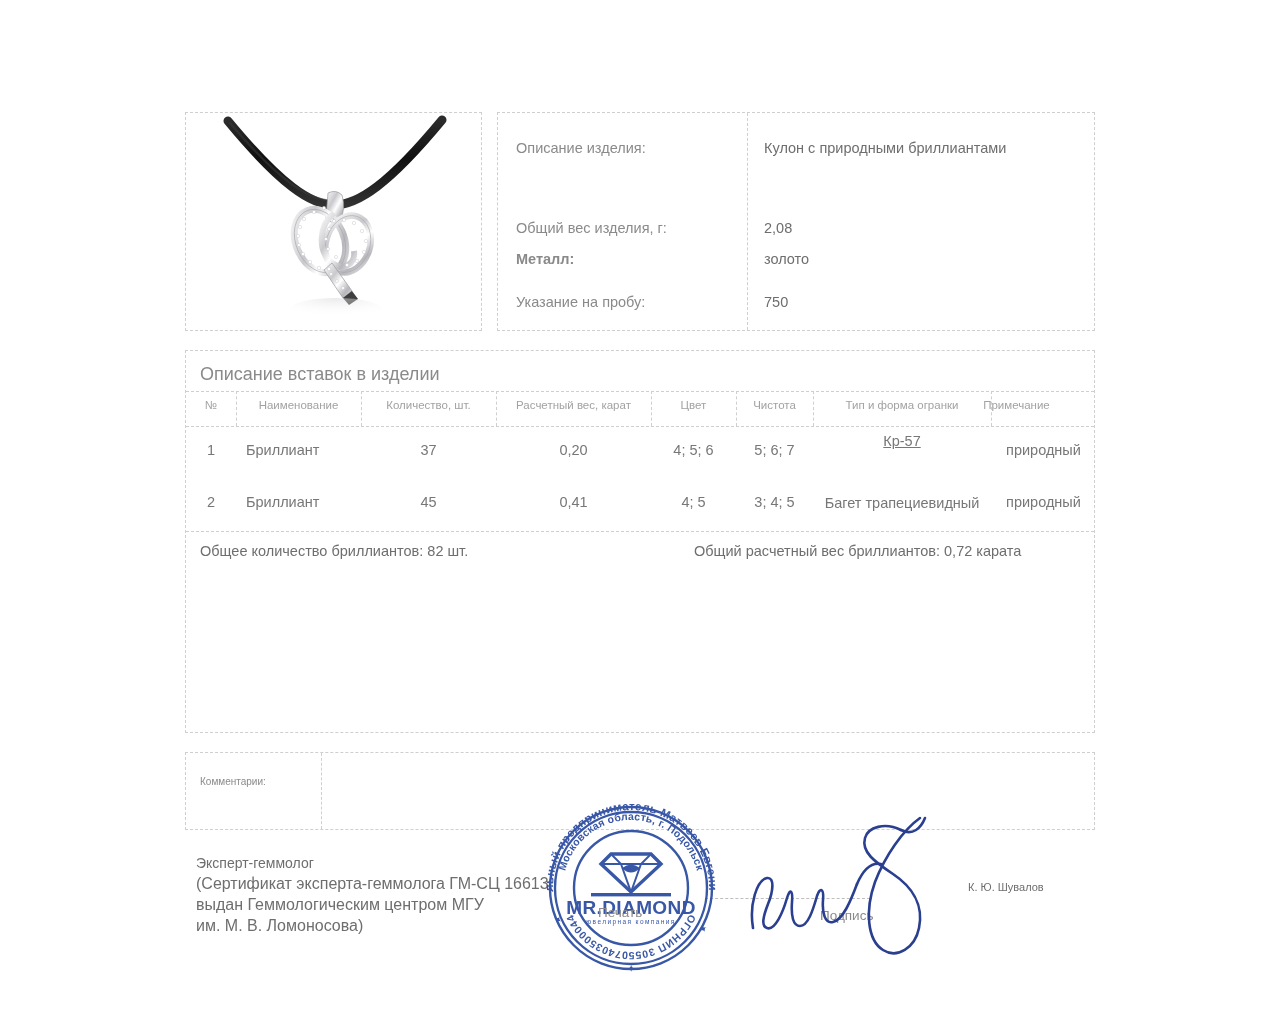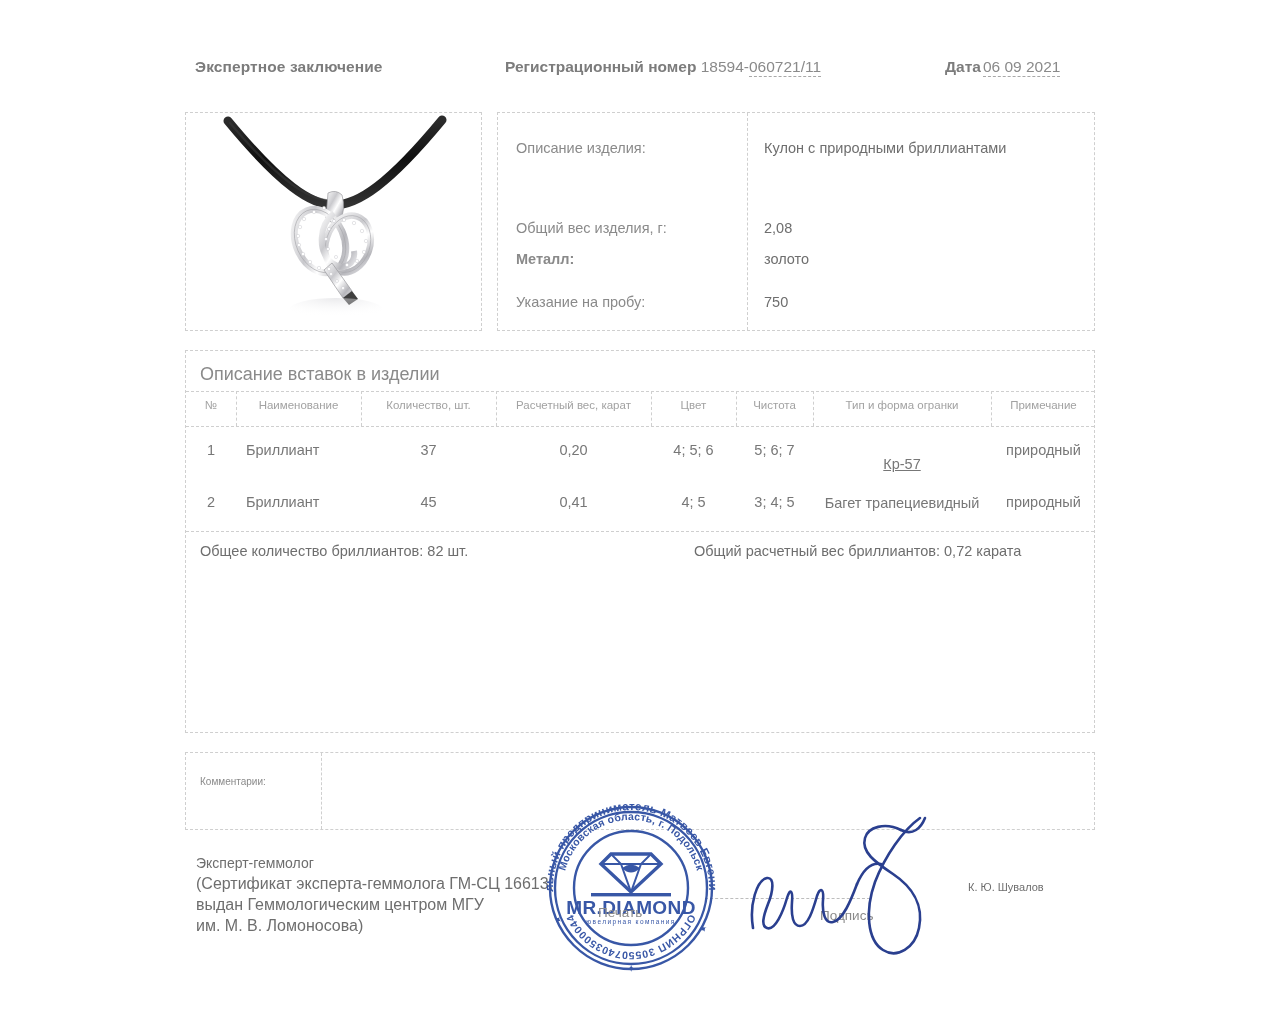--- a/index.html
+++ b/index.html
@@ -153,32 +153,20 @@
   #signature {
     position: absolute; left: 735px; top: 800px;
     width: 235px; height: 165px; z-index: 4;
   }
 </style>
 </head>
 <body>
 
 <div id="page">
 
-  <div class="hdr">
-    <div class="hdr-title">Экспертное заключение</div>
-
-    <div class="hdr-reg">
-      <span class="lbl">Регистрационный номер</span>
-      <span class="val"><span>18594-</span><span class="u">060721/11</span></span>
-    </div>
-
-    <div class="hdr-date">
-      <span class="lbl">Дата</span><span class="val">06 09 2021</span>
-    </div>
-  </div>
 
   <div class="dbox" id="photo-box">
     <div id="photo-inner">
       <svg viewBox="0 0 297 219" width="297" height="219">
         <defs>
           <linearGradient id="metalGrad" x1="0" y1="0" x2="1" y2="1">
             <stop offset="0%" stop-color="#fdfdfd"></stop>
             <stop offset="35%" stop-color="#c9c9cd"></stop>
             <stop offset="55%" stop-color="#ffffff"></stop>
             <stop offset="80%" stop-color="#b6b6bb"></stop>
@@ -277,29 +265,29 @@
     <div class="vsep" style="left:627px;"></div>
     <div class="vsep" style="left:805px;"></div>
 
     <div class="th" style="left:0px;   width:50px;">№</div>
     <div class="th" style="left:50px;  width:125px;">Наименование</div>
     <div class="th" style="left:175px; width:135px;">Количество, шт.</div>
     <div class="th" style="left:310px; width:155px;">Расчетный вес, карат</div>
     <div class="th" style="left:465px; width:85px;">Цвет</div>
     <div class="th" style="left:550px; width:77px;">Чистота</div>
     <div class="th" style="left:627px; width:178px;">Тип и форма огранки</div>
-    <div class="th" style="left:805px; width:105px;">Примечание</div>
+    <div class="th" style="left:778px; width:105px;">Примечание</div>
 
     <div class="td" style="top:91px; left:0px;   width:50px;">1</div>
     <div class="td" style="top:91px; left:50px;  width:125px; text-align:left; padding-left:10px; box-sizing:border-box;">Бриллиант</div>
     <div class="td" style="top:91px; left:175px; width:135px;">37</div>
     <div class="td" style="top:91px; left:310px; width:155px;">0,20</div>
     <div class="td" style="top:91px; left:465px; width:85px;">4; 5; 6</div>
     <div class="td" style="top:91px; left:550px; width:77px;">5; 6; 7</div>
-    <div class="td" style="top:105px; left:627px; width:178px;text-decoration:underline;">Кр-57</div>
+    <div class="td" style="top:82px; left:627px; width:178px;text-decoration:underline;">Кр-57</div>
     <div class="td" style="top:91px; left:805px; width:105px;">природный</div>
 
     <div class="td" style="top:143px; left:0px;   width:50px;">2</div>
     <div class="td" style="top:143px; left:50px;  width:125px; text-align:left; padding-left:10px; box-sizing:border-box;">Бриллиант</div>
     <div class="td" style="top:143px; left:175px; width:135px;">45</div>
     <div class="td" style="top:143px; left:310px; width:155px;">0,41</div>
     <div class="td" style="top:143px; left:465px; width:85px;">4; 5</div>
     <div class="td" style="top:143px; left:550px; width:77px;">3; 4; 5</div>
     <div class="td wrap" style="top:143px; left:637px; width:158px;">Багет трапециевидный</div>
     <div class="td" style="top:143px; left:805px; width:105px;">природный</div>

